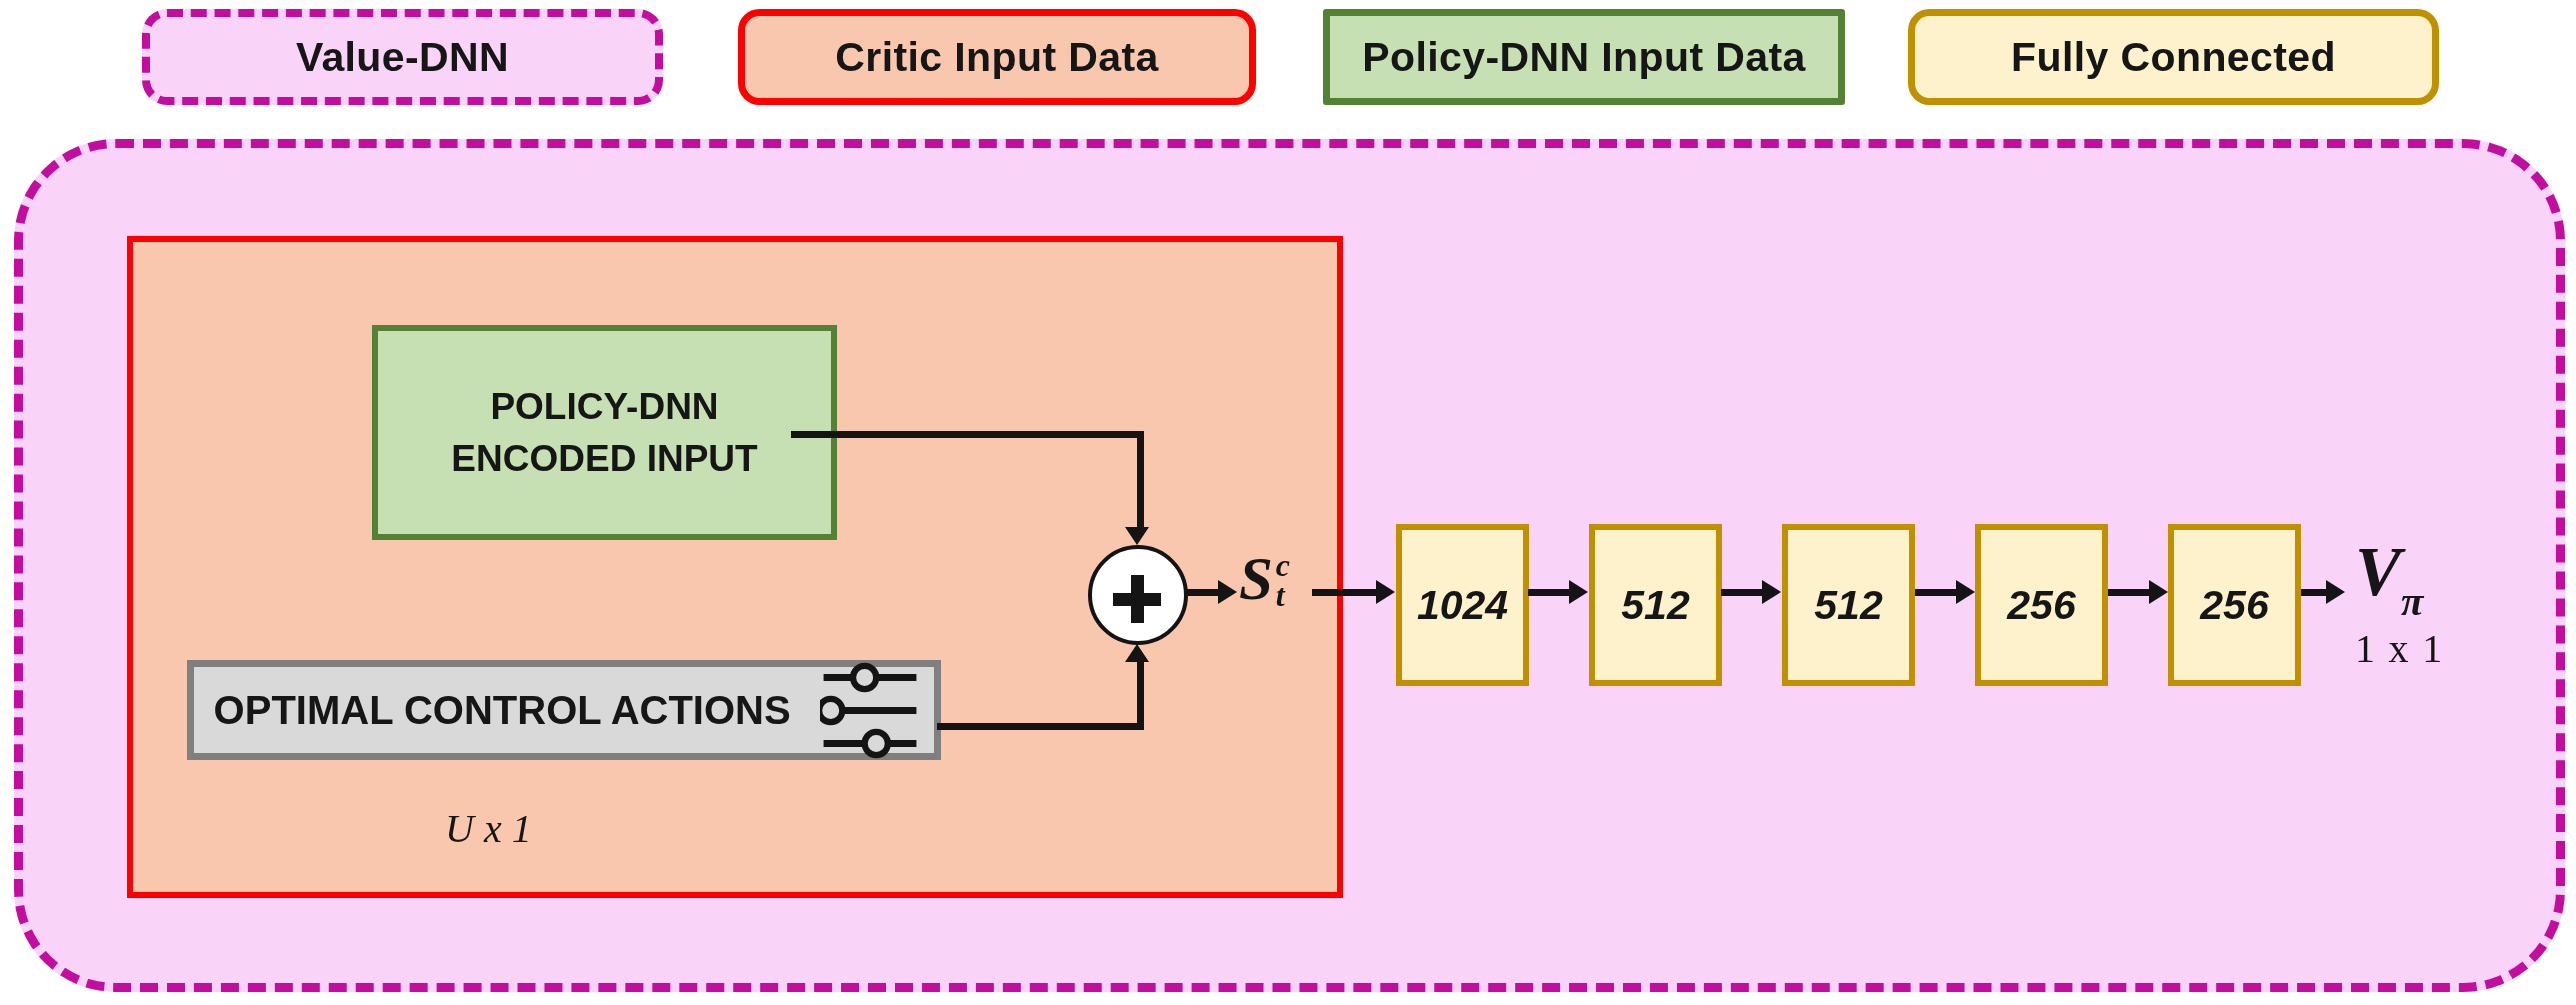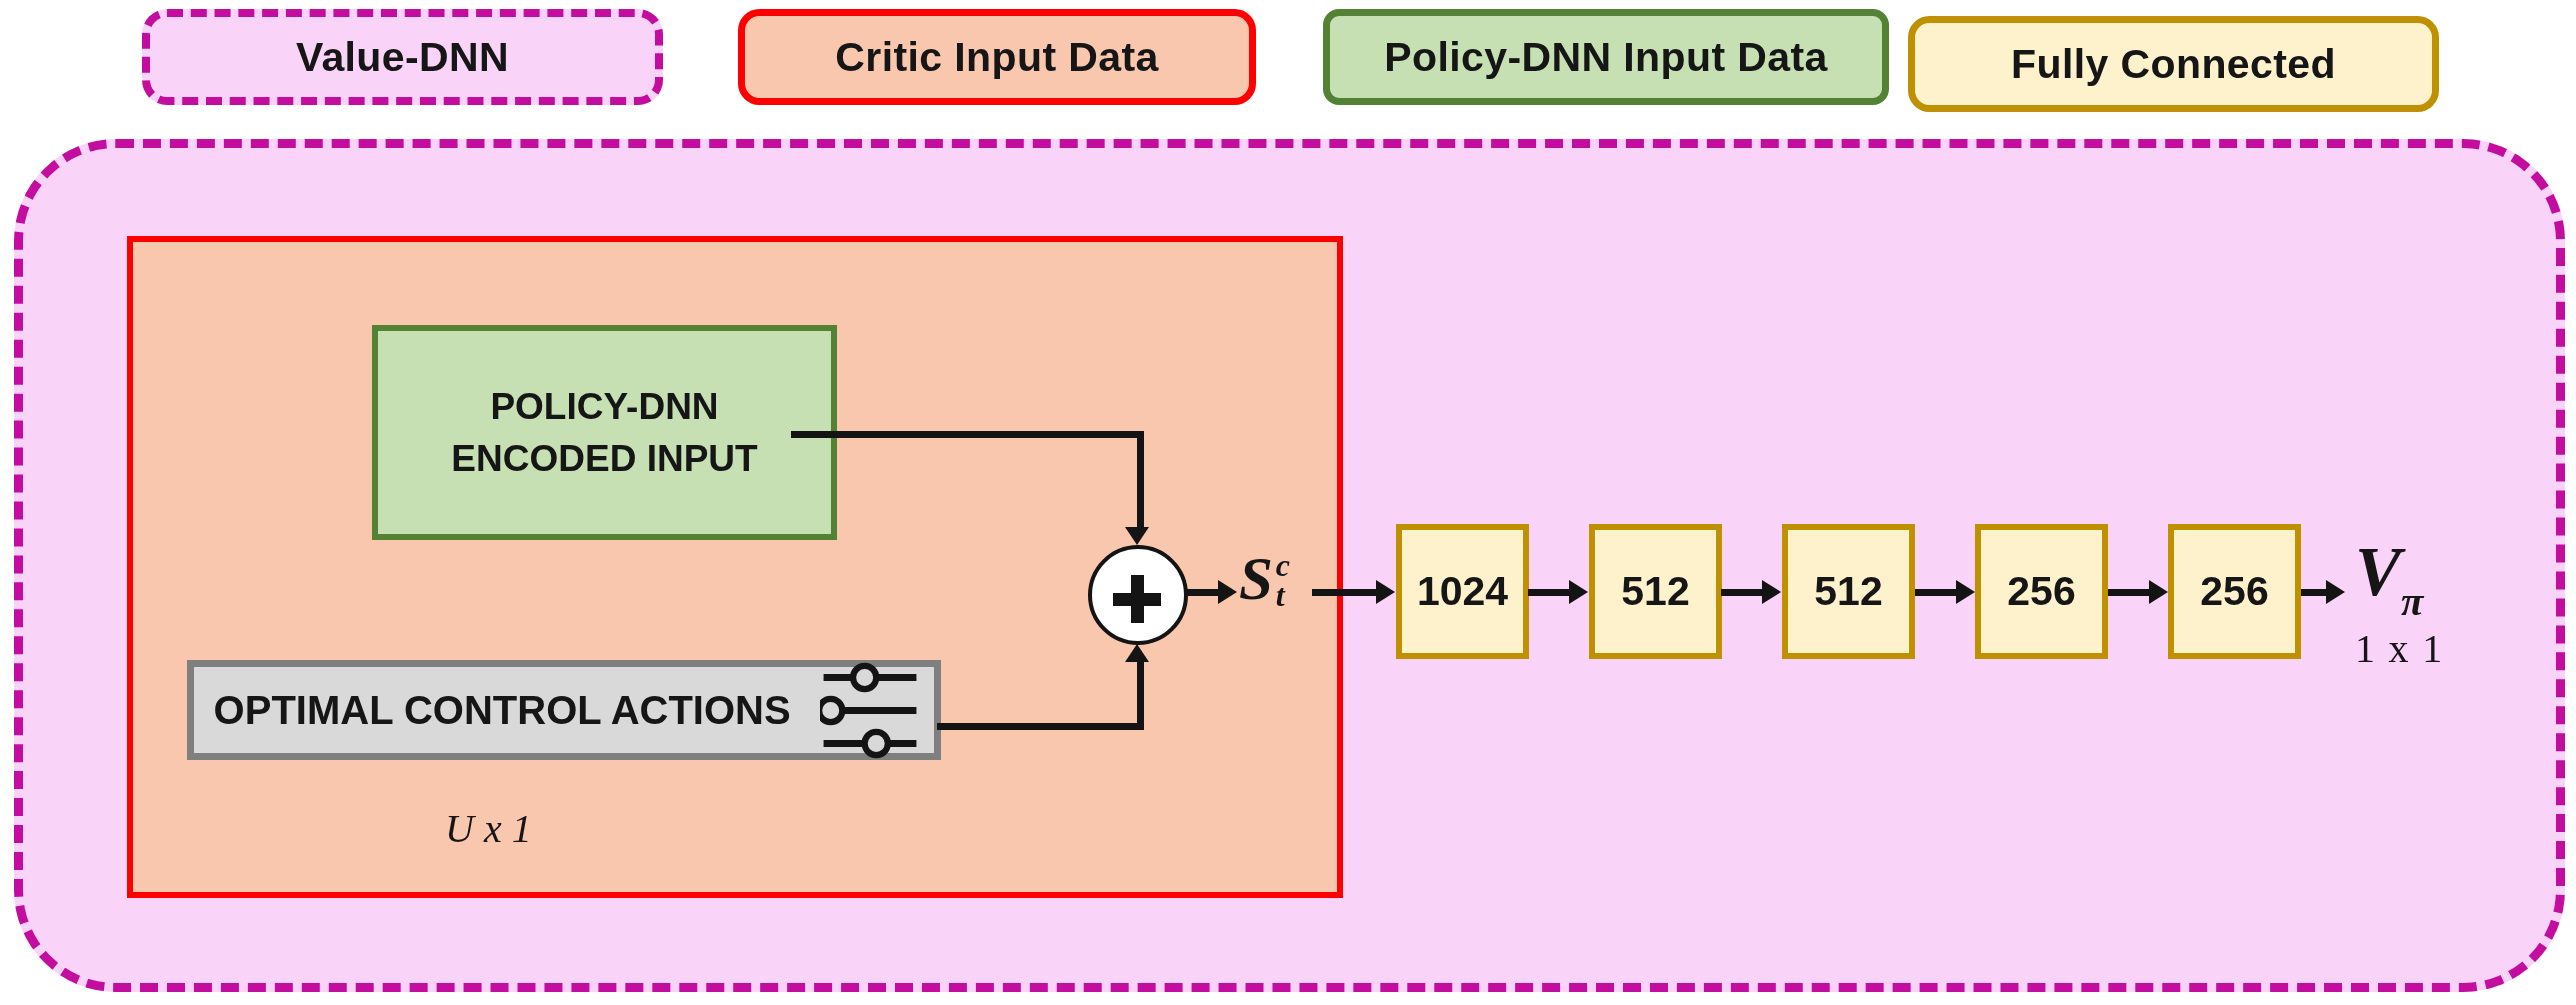--- a/index.html
+++ b/index.html
@@ -14,24 +14,24 @@
   body{background:#ffffff; font-family:"Liberation Sans", sans-serif; color:var(--text);}
   .canvas{position:relative; width:2576px; height:1006px; background:#ffffff; overflow:hidden;padding-left:41px;}
 
   
   .legend-box{position:absolute; top:9px; height:96px; display:flex; align-items:center;
     justify-content:center; font-size:41px; font-weight:bold; letter-spacing:0.4px;}
   .legend-value{left:142px; width:521px; background:var(--pink-fill);
     border:8px dashed var(--magenta); border-radius:25px;}
   .legend-critic{left:738px; width:518px; background:var(--salmon-fill);
     border:7.1px solid var(--red); border-radius:21.4px;}
-  .legend-policy{left:1323px; width:566px; background:var(--green-fill);
-    border:7.1px solid var(--green-border); border-radius:16px;}
+  .legend-policy{left:1323px; width:522px; background:var(--green-fill);
+    border:7.1px solid var(--green-border); border-radius:3px;}
   .legend-fully{left:1908px; width:531px; background:var(--cream-fill);
-    border:7.1px solid var(--gold-border); border-radius:21.4px;margin-top:7px;}
+    border:7.1px solid var(--gold-border); border-radius:21.4px;}
 
   
   .value-region{position:absolute; left:14.2px; top:139px; width:2551px; height:853px;
     background:var(--pink-fill); border:9px dashed var(--magenta); border-radius:102px;}
   .critic-region{position:absolute; left:127px; top:236px; width:1216px; height:662px;
     background:var(--salmon-fill); border:6.2px solid var(--red);}
 
   
   .policy-box{position:absolute; left:329px; top:325px; width:465px; height:215px;
     background:var(--green-fill); border:6.2px solid var(--green-border);
@@ -68,24 +68,24 @@
     font-family:"Liberation Serif", serif; font-weight:bold; font-style:italic;}
   .state-base{font-size:61px; line-height:1;}
   .state-stack{display:flex; flex-direction:column; font-size:32px; line-height:.92;
     margin-left:2.7px; transform:translateY(1.8px);}
   .out-label{position:absolute; left:2355px; top:538px; display:flex; align-items:flex-start;
     font-family:"Liberation Serif", serif; font-weight:bold; font-style:italic;}
   .out-base{font-size:69px; line-height:1;}
   .out-sub{font-size:41px; line-height:1; transform:translateY(43px);}
 
   
-  .fc-box{position:absolute; top:524px; width:133px; height:135px;
+  .fc-box{position:absolute; top:524px; width:133px; height:162px;
     background:var(--cream-fill); border:6.2px solid var(--gold-border);
     display:flex; align-items:center; justify-content:center;
-    font-size:41px; font-weight:bold;}
+    font-size:41px; font-weight:bold;font-style:italic;}
 </style>
 </head>
 <body>
 
 <div class="canvas">
 
   <div class="legend-box legend-value">
     <span>Value-DNN</span>
   </div>
   <div class="legend-box legend-critic">

